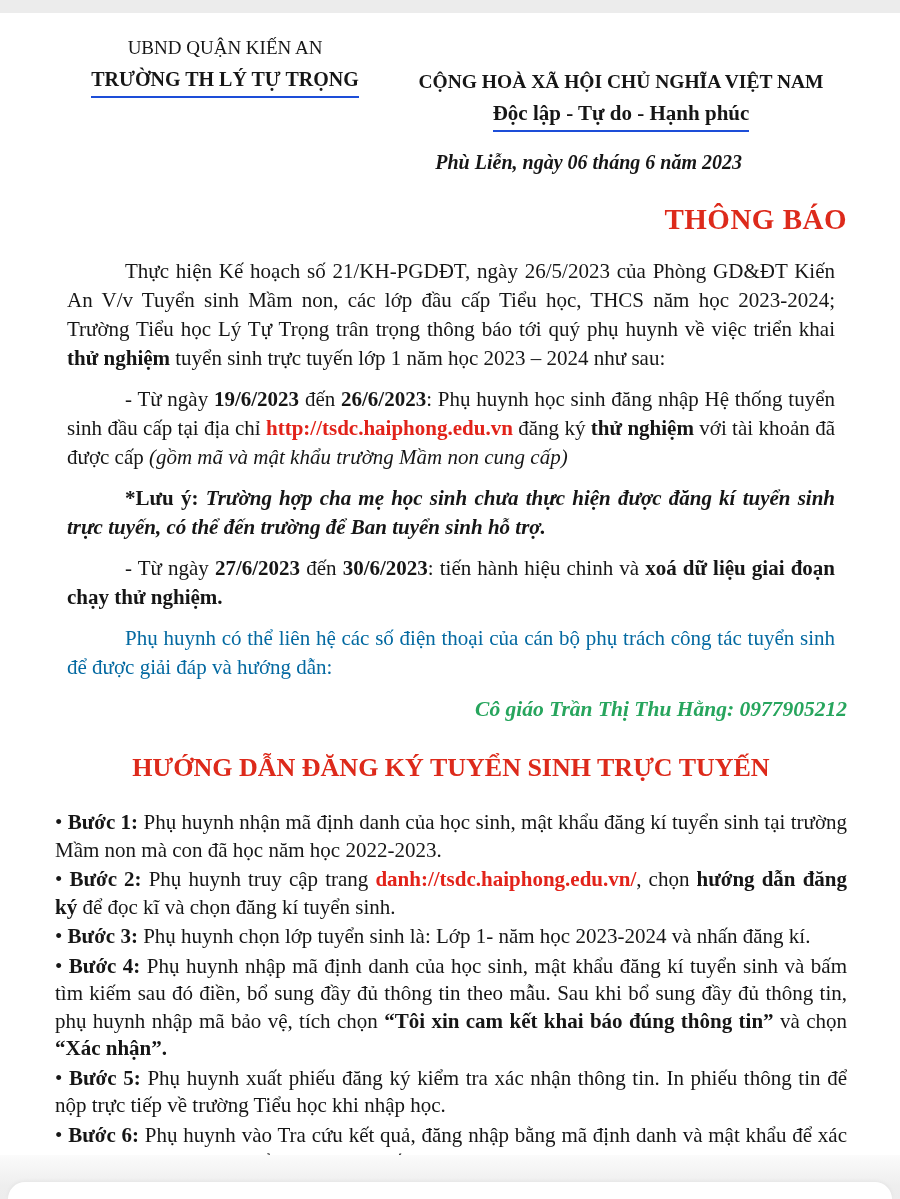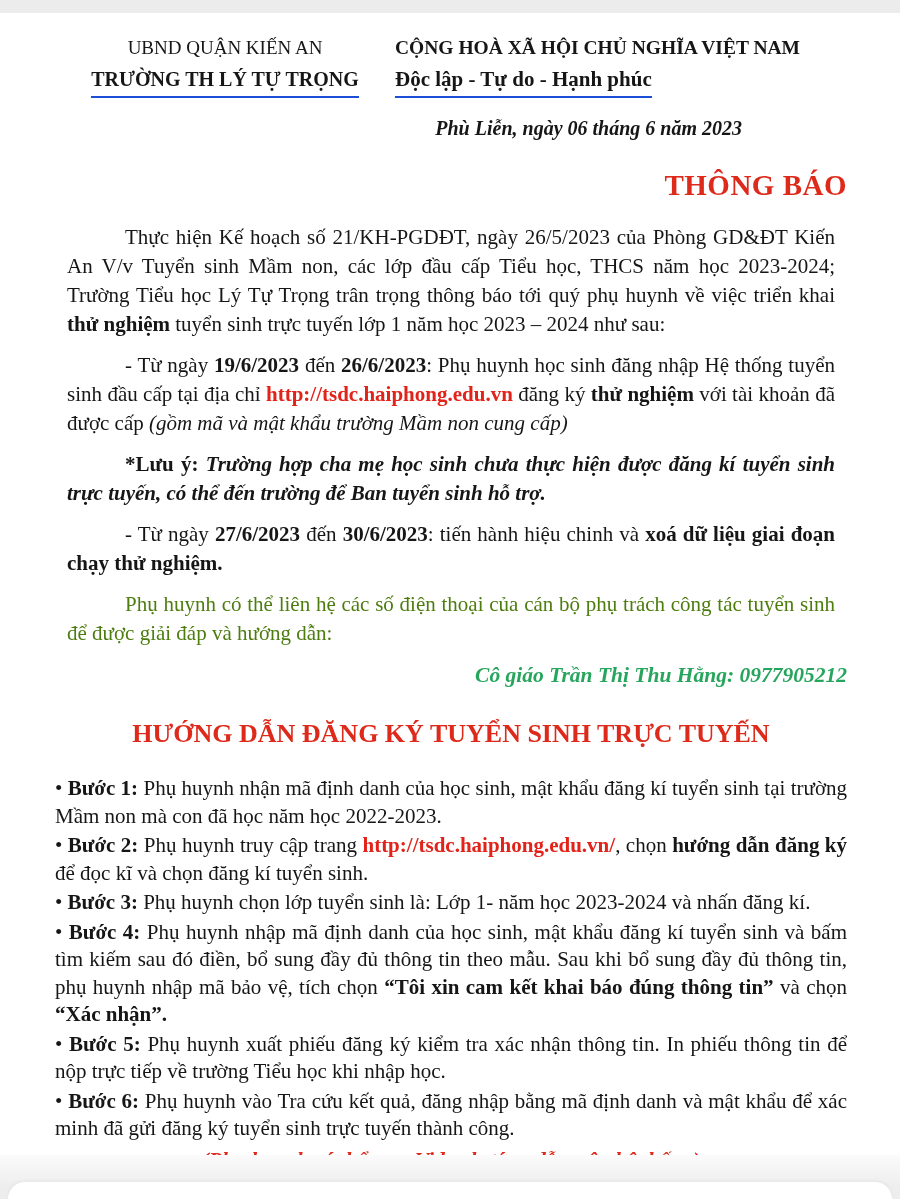--- a/index.html
+++ b/index.html
@@ -11,21 +11,21 @@
     overflow:hidden;
     font-family:"Liberation Serif","DejaVu Serif",serif;
     color:#161616;
   }
   .top-strip{height:13px;background:#ececec;}
   .content{padding:20px 53px 0 55px;}
 
   
   .header-row{display:flex;align-items:flex-start;}
   .head-left{width:340px;text-align:center;}
-  .head-right{flex:1;text-align:left;}
+  .head-right{flex:1;text-align:center;margin-top:34px;}
   .head-line1{font-size:19px;line-height:30px;}
   .head-line2{font-size:20px;line-height:32px;font-weight:bold;}
   .head-right .head-line1{font-weight:bold;font-size:19.5px;}
   .head-right .head-line2{font-size:21px;}
   .u-line{display:inline-block;border-bottom:2px solid #1d4ed8;padding-bottom:1px;}
   .date-row{
     text-align:right;padding-right:105px;margin-top:16px;
     font-style:italic;font-size:20px;font-weight:bold;line-height:28px;
   }
 
@@ -36,21 +36,21 @@
   }
   .doc-subtitle{
     margin-top:9px;text-align:center;
     color:#1e6fb2;font-weight:bold;font-size:26px;line-height:39px;
   }
 
   
   .body-block{margin-top:21px;font-size:21px;line-height:29px;text-align:justify;}
   .para{margin:12px;}
   .indent{text-indent:58px;}
-  .green{color:#4d7c0f;}
+  .green{color:#0369a1;}
   .signature{
     margin:4px 0 0 0;text-align:right;
     color:#27a55d;font-weight:bold;font-style:italic;font-size:21.5px;line-height:30px;
   }
 
   
   .guide-heading{
     margin:29px 0 26px 0;text-align:center;
     color:#dd2a1b;font-weight:bold;font-size:26px;line-height:30px;
   }
@@ -108,21 +108,21 @@
       <p class="para indent"><span class="s-b">*Lưu ý: </span><span class="s-bi">Trường hợp cha mẹ học sinh chưa thực hiện được đăng kí tuyển sinh trực tuyến, có thể đến trường để Ban tuyển sinh hỗ trợ.</span></p>
       <p class="para indent"><span>- Từ ngày </span><span class="s-b">27/6/2023</span><span> đến </span><span class="s-b">30/6/2023</span><span>: tiến hành hiệu chinh và </span><span class="s-b">xoá dữ liệu giai đoạn chạy thử nghiệm.</span></p>
       <p class="para indent green">Phụ huynh có thể liên hệ các số điện thoại của cán bộ phụ trách công tác tuyển sinh để được giải đáp và hướng dẫn:</p>
       <p class="signature">Cô giáo Trần Thị Thu Hằng: 0977905212</p>
     </div>
 
     <div class="guide-heading">HƯỚNG DẪN ĐĂNG KÝ TUYỂN SINH TRỰC TUYẾN</div>
 
     <div class="steps">
       <p class="para"><span>• </span><span class="s-b">Bước 1:</span><span> Phụ huynh nhận mã định danh của học sinh, mật khẩu đăng kí tuyển sinh tại trường Mầm non mà con đã học năm học 2022-2023.</span></p>
-      <p class="para"><span>• </span><span class="s-b">Bước 2:</span><span> Phụ huynh truy cập trang </span><span class="s-link">http://tsdc.haiphong.edu.vn/</span><span>, chọn </span><span class="s-b">hướng dẫn đăng ký</span><span> để đọc kĩ và chọn đăng kí tuyển sinh.</span></p>
+      <p class="para"><span>• </span><span class="s-b">Bước 2:</span><span> Phụ huynh truy cập trang </span><span class="s-link">danh://tsdc.haiphong.edu.vn/</span><span>, chọn </span><span class="s-b">hướng dẫn đăng ký</span><span> để đọc kĩ và chọn đăng kí tuyển sinh.</span></p>
       <p class="para"><span>• </span><span class="s-b">Bước 3:</span><span> Phụ huynh chọn lớp tuyển sinh là: Lớp 1- năm học 2023-2024 và nhấn đăng kí.</span></p>
       <p class="para"><span>• </span><span class="s-b">Bước 4:</span><span> Phụ huynh nhập mã định danh của học sinh, mật khẩu đăng kí tuyển sinh và bấm tìm kiếm sau đó điền, bổ sung đầy đủ thông tin theo mẫu. Sau khi bổ sung đầy đủ thông tin, phụ huynh nhập mã bảo vệ, tích chọn </span><span class="s-b">“Tôi xin cam kết khai báo đúng thông tin”</span><span> và chọn </span><span class="s-b">“Xác nhận”.</span></p>
       <p class="para"><span>• </span><span class="s-b">Bước 5:</span><span> Phụ huynh xuất phiếu đăng ký kiểm tra xác nhận thông tin. In phiếu thông tin để nộp trực tiếp về trường Tiểu học khi nhập học.</span></p>
       <p class="para"><span>• </span><span class="s-b">Bước 6:</span><span> Phụ huynh vào Tra cứu kết quả, đăng nhập bằng mã định danh và mật khẩu để xác minh đã gửi đăng ký tuyển sinh trực tuyến thành công.</span></p>
     </div>
 
     <p class="footer-note">(Phụ huynh có thể xem Video hướng dẫn trên hệ thống)</p>
   </div>
 
   <div class="bottom-band">

